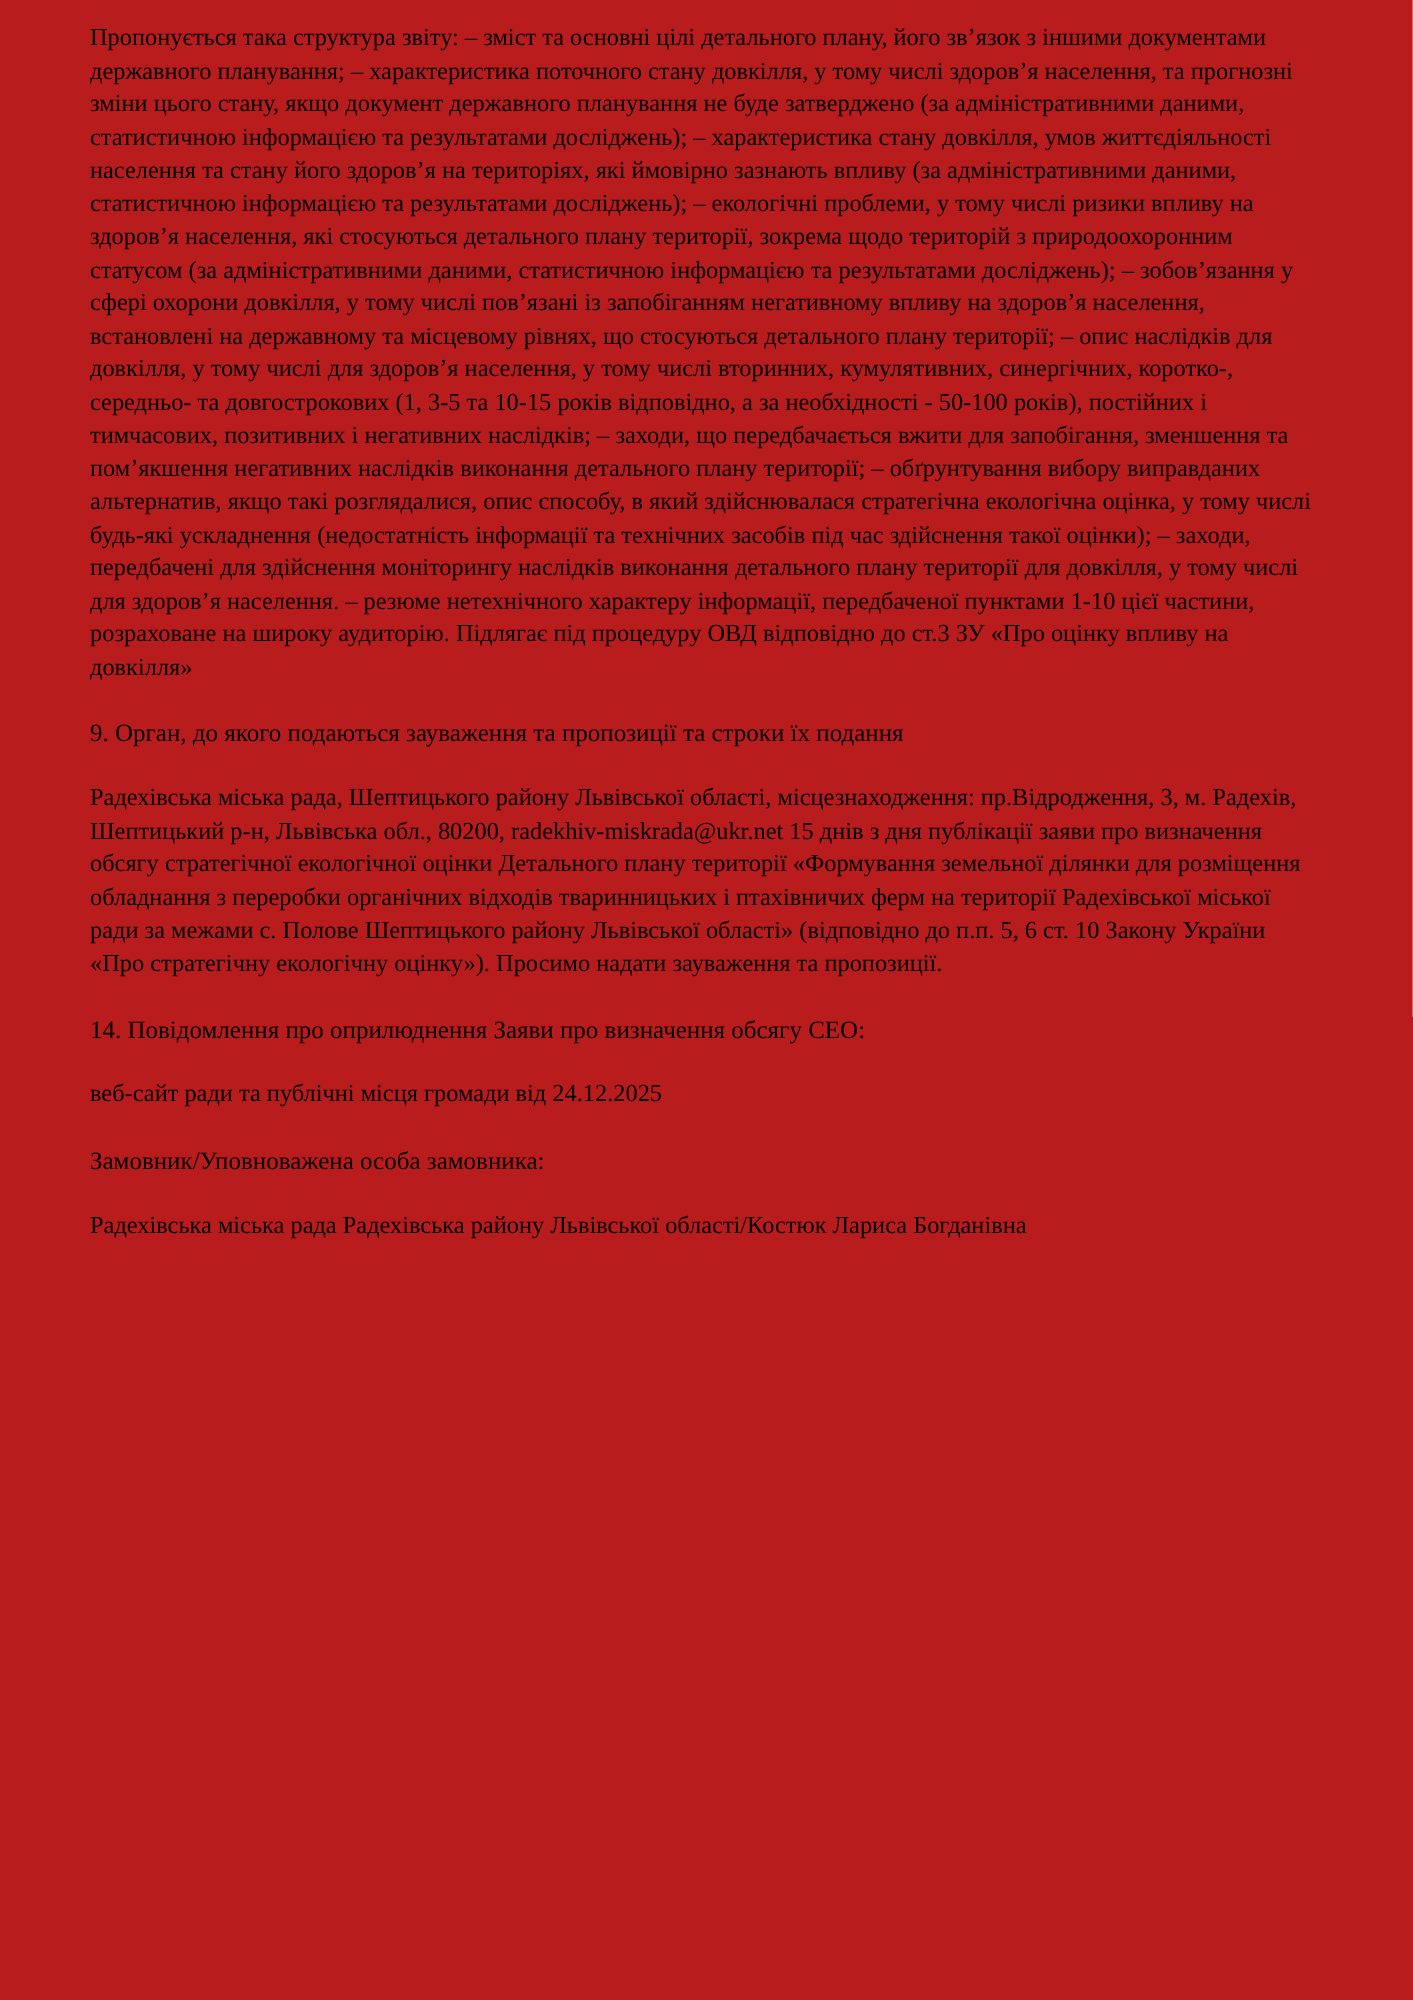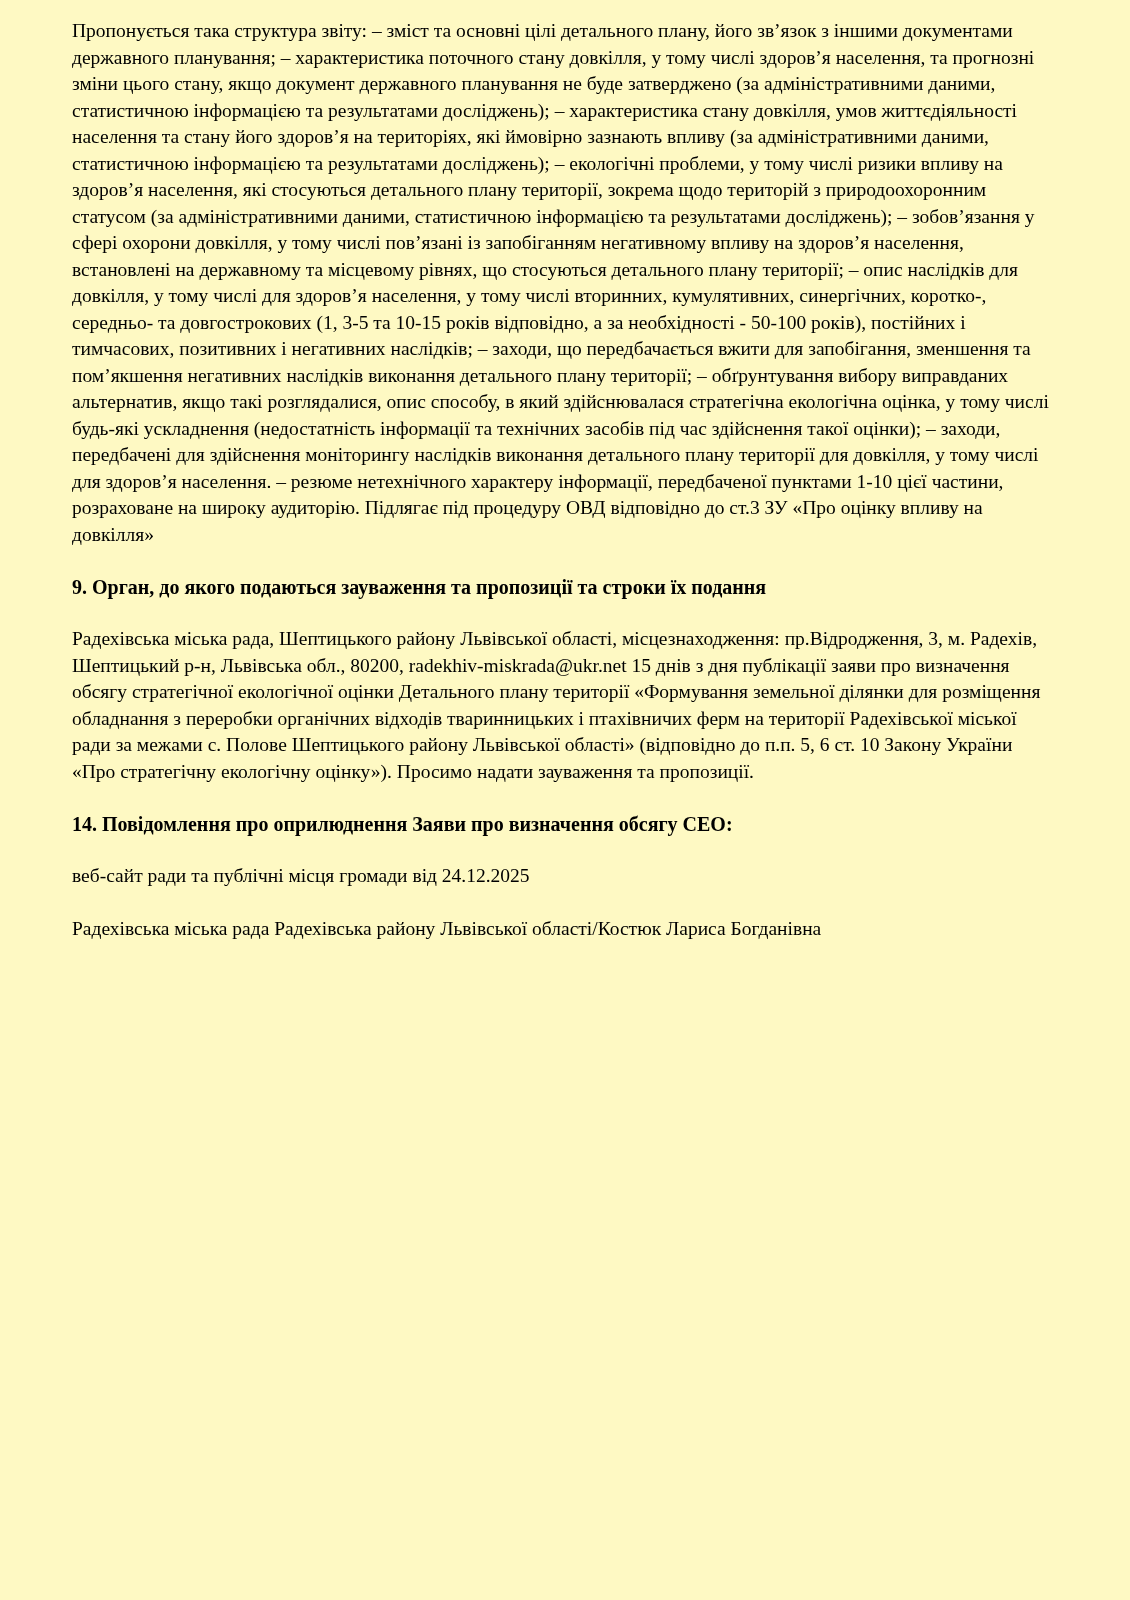--- a/index.html
+++ b/index.html
@@ -5,49 +5,50 @@
   html, body {
     margin: 0;
     padding: 0;
     background: #ffffff;
   }
   .page {
     width: 1130px;
     min-height: 1600px;
     box-sizing: border-box;
     padding: 18px 70px 40px 72px;
-    background: #fef9c3;
+    background: #b91c1c;
     font-family: "Liberation Serif", "DejaVu Serif", serif;
     font-size: 19.5px;
     line-height: 1.36;
     color: #000000;
     text-align: left;
   }
   .body-text {
     margin: 0 0 26px 0;
     white-space: pre-wrap;
   }
   .heading {
     font-size: 20px;
-    font-weight: bold;
+    font-weight: normal;
     margin: 0 0 26px 0;
     line-height: 1.3;
   }
 </style>
 </head>
 <body>
 
 <div class="page">
 
   <p class="body-text">Пропонується така структура звіту: – зміст та основні цілі детального плану, його зв’язок з іншими документами державного планування; – характеристика поточного стану довкілля, у тому числі здоров’я населення, та прогнозні зміни цього стану, якщо документ державного планування не буде затверджено (за адміністративними даними, статистичною інформацією та результатами досліджень); – характеристика стану довкілля, умов життєдіяльності населення та стану його здоров’я на територіях, які ймовірно зазнають впливу (за адміністративними даними, статистичною інформацією та результатами досліджень); – екологічні проблеми, у тому числі ризики впливу на здоров’я населення, які стосуються детального плану території, зокрема щодо територій з природоохоронним статусом (за адміністративними даними, статистичною інформацією та результатами досліджень); – зобов’язання у сфері охорони довкілля, у тому числі пов’язані із запобіганням негативному впливу на здоров’я населення, встановлені на державному та місцевому рівнях, що стосуються детального плану території; – опис наслідків для довкілля, у тому числі для здоров’я населення, у тому числі вторинних, кумулятивних, синергічних, коротко-, середньо- та довгострокових (1, 3-5 та 10-15 років відповідно, а за необхідності - 50-100 років), постійних і тимчасових, позитивних і негативних наслідків; – заходи, що передбачається вжити для запобігання, зменшення та пом’якшення негативних наслідків виконання детального плану території; – обґрунтування вибору виправданих альтернатив, якщо такі розглядалися, опис способу, в який здійснювалася стратегічна екологічна оцінка, у тому числі будь-які ускладнення (недостатність інформації та технічних засобів під час здійснення такої оцінки); – заходи, передбачені для здійснення моніторингу наслідків виконання детального плану території для довкілля, у тому числі для здоров’я населення. – резюме нетехнічного характеру інформації, передбаченої пунктами 1-10 цієї частини, розраховане на широку аудиторію. Підлягає під процедуру ОВД відповідно до ст.3 ЗУ «Про оцінку впливу на довкілля»</p>
 
   <h2 class="heading">9. Орган, до якого подаються зауваження та пропозиції та строки їх подання</h2>
 
   <p class="body-text">Радехівська міська рада, Шептицького району Львівської області, місцезнаходження: пр.Відродження, 3, м. Радехів, Шептицький р-н, Львівська обл., 80200, radekhiv-miskrada@ukr.net 15 днів з дня публікації заяви про визначення обсягу стратегічної екологічної оцінки Детального плану території «Формування земельної ділянки для розміщення обладнання з переробки органічних відходів тваринницьких і птахівничих ферм на території Радехівської міської ради за межами с. Полове Шептицького району Львівської області» (відповідно до п.п. 5, 6 ст. 10 Закону України «Про стратегічну екологічну оцінку»). Просимо надати зауваження та пропозиції.</p>
 
   <h2 class="heading">14. Повідомлення про оприлюднення Заяви про визначення обсягу СЕО:</h2>
 
   <p class="body-text">веб-сайт ради та публічні місця громади від 24.12.2025</p>
 
+  <h2 class="heading">Замовник/Уповноважена особа замовника:</h2>
 
   <p class="body-text">Радехівська міська рада Радехівська району Львівської області/Костюк Лариса Богданівна</p>
 
 </div>
 
 </body></html>

